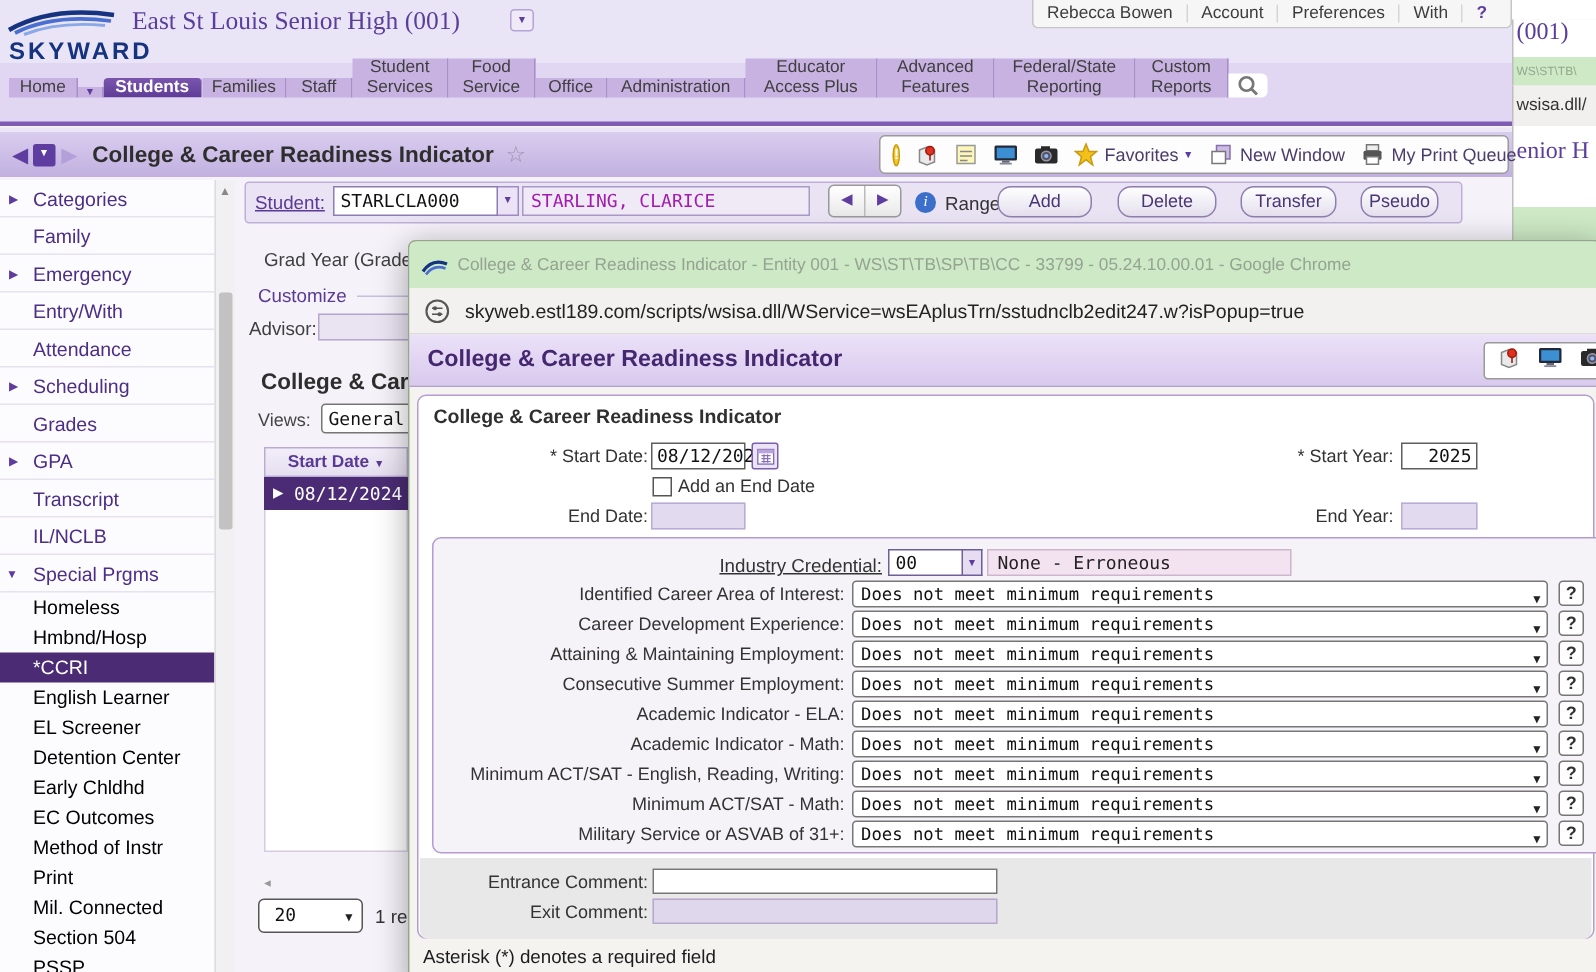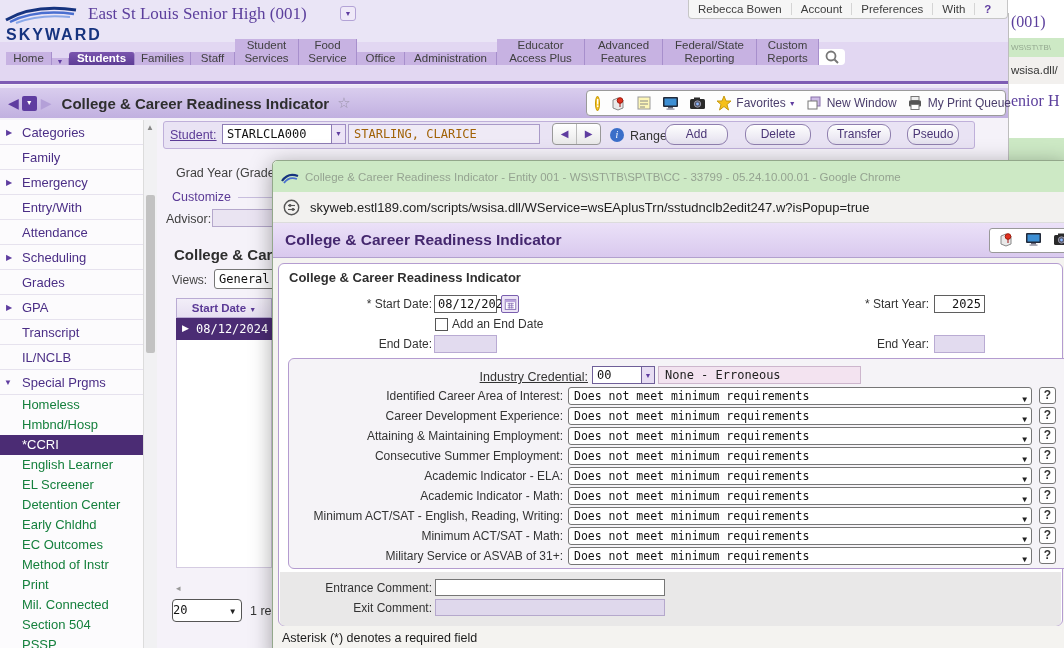--- a/index.html
+++ b/index.html
@@ -37,34 +37,34 @@
 .crumb-star{margin-left:8px;font-size:15px;color:#9a93a8}
 .icon-toolbar{position:absolute;left:586px;top:90px;width:420px;height:26px;background:#fdfdfd;border:1px solid#9a9a9a;border-radius:4px;display:flex;align-items:center;padding:0 8px;font-size:12px;color:#4a3d6b}
 .icon-toolbar .ic{margin-right:10px;display:flex;align-items:center}
 .warn-ic{width:15px;height:15px;border-radius:50%;background:radial-gradient(#ffd84d,#eeb111);border:1px solid #c89a00;color:#fff;font-weight:bold;font-size:10px;text-align:center;line-height:13px}
 .fav-chev{font-size:7px;color:#5f3da0;margin:0 10px 0 3px}
 .tb-label{margin-right:10px;white-space:nowrap}
 
 
 .sidebar{position:absolute;left:0;top:120px;width:143px;height:528px;background:#fcfbfd}
 .sb-item{position:relative;height:25px;line-height:25px;border-bottom:1px solid #e6e2ee;color:#4b2e86;font-size:13px;padding-left:22px;white-space:nowrap}
-.sb-sub{position:relative;height:20px;line-height:20px;color:#15803d;font-size:13px;padding-left:22px;white-space:nowrap}
+.sb-sub{position:relative;height:20px;line-height:20px;color:#000000;font-size:13px;padding-left:22px;white-space:nowrap}
 .sb-sub.selected{background:#4b2c74;color:#fff}
 .sb-arrow{position:absolute;left:6px;top:0;font-size:8px;color:#5f3da0}
 .sb-scroll{position:absolute;left:143px;top:120px;width:14px;height:528px;background:#f1f1f3;border-left:1px solid #dcdcdc}
 .sb-up{position:absolute;left:2px;top:3px;font-size:8px;color:#888}
 .sb-thumb{position:absolute;left:2px;top:75px;width:9px;height:158px;background:#c2c2c2;border-radius:2px}
 
 
 .content-bg{position:absolute;left:157px;top:120px;width:851px;height:528px;background:#f5f2f9}
 .student-bar{position:absolute;left:163px;top:121px;width:812px;height:28px;background:#e9e3f4;border:1px solid #bfb0da;border-radius:3px}
 .stu-label{position:absolute;left:170px;top:128px;font-size:12.5px;color:#5b3a96;text-decoration:underline}
 .stu-key{position:absolute;left:222px;top:124px;width:110px;height:20px;background:#fff;border:1px solid #8d7cb4;font-family:"DejaVu Sans Mono",monospace;font-size:12px;line-height:18px;padding-left:4px;color:#111}
 .stu-key-drop{position:absolute;left:332px;top:124px;width:14px;height:20px;background:#ece4f6;border:1px solid #9f8cc4;border-left:none;font-size:7px;color:#5f3da0;text-align:center;line-height:18px}
-.stu-name{position:absolute;left:348px;top:124px;width:192px;height:20px;background:#efeaf6;border:1px solid #a99ac8;font-family:"DejaVu Sans Mono",monospace;font-size:12px;line-height:18px;padding-left:5px;color:#a16207}
+.stu-name{position:absolute;left:348px;top:124px;width:192px;height:20px;background:#efeaf6;border:1px solid #a99ac8;font-family:"DejaVu Sans Mono",monospace;font-size:12px;line-height:18px;padding-left:5px;color:#a21caf}
 .pn-box{position:absolute;left:552px;top:123px;width:49px;height:22px;background:linear-gradient(#fff,#e9e9e9);border:1px solid #999;border-radius:4px;display:flex}
 .pn-box>div{flex:1;text-align:center;font-size:10px;color:#5f3da0;line-height:20px}
 .pn-box>div:first-child{border-right:1px solid #bbb}
 .info-ic{position:absolute;left:610px;top:128px;width:14px;height:14px;border-radius:50%;background:#3b6fc9;color:#fff;font-size:10px;font-style:italic;font-family:"Liberation Serif",serif;text-align:center;line-height:14px}
 .ranges{position:absolute;left:630px;top:129px;font-size:12.5px;color:#333}
 .sbtn{position:absolute;top:124px;height:21px;background:linear-gradient(#fefefe,#e4e0ee);border:1px solid #8f7fae;border-radius:9px;font-size:12px;color:#4a3575;text-align:center;line-height:19px}
 .b-add{left:665px;width:63px}.b-del{left:745px;width:66px}.b-tra{left:827px;width:64px}.b-pse{left:907px;width:52px}
 
 .grad-label{position:absolute;left:176px;top:166px;font-size:12.5px;color:#3f3f3f}
 .customize{position:absolute;left:172px;top:190px;font-size:12.5px;color:#5b3a96}
@@ -74,21 +74,21 @@
 .section-title{position:absolute;left:174px;top:246px;font-size:15px;font-weight:bold;color:#2e2e2e;white-space:nowrap}
 .views-label{position:absolute;left:172px;top:273px;font-size:12px;color:#444}
 .views-box{position:absolute;left:214px;top:269px;width:60px;height:20px;background:#fff;border:1px solid #767676;border-radius:3px 0 0 3px;font-family:"DejaVu Sans Mono",monospace;font-size:12px;line-height:18px;padding-left:4px;color:#111}
 .grid-head{position:absolute;left:176px;top:298px;width:96px;height:20px;background:linear-gradient(#f2eef8,#e6dff1);border:1px solid #b9abd3;font-size:11.5px;font-weight:bold;color:#5b3a96;text-align:center;line-height:18px}
 .grid-head .chev{font-size:7px}
 .grid-row-sel{position:absolute;left:176px;top:318px;width:96px;height:22px;background:#4b2c74;color:#fff}
 .grid-row-sel .tri{position:absolute;left:6px;top:5px;font-size:9px;color:#fff}
 .grid-row-sel .val{position:absolute;left:20px;top:4px;font-family:"DejaVu Sans Mono",monospace;font-size:12px}
 .grid-body{position:absolute;left:176px;top:340px;width:96px;height:228px;background:#fff;border:1px solid #d5cce2;border-top:none}
 .pager-arrow{position:absolute;left:176px;top:583px;font-size:9px;color:#999}
-.pager-sel{position:absolute;left:172px;top:599px;width:70px;height:23px;background:#fff;border:1px solid #555;border-radius:4px;font-family:"DejaVu Sans Mono",monospace;font-size:12px;line-height:21px;padding-left:0;color:#111}
+.pager-sel{position:absolute;left:172px;top:599px;width:70px;height:23px;background:#fff;border:1px solid #555;border-radius:4px;font-family:"DejaVu Sans Mono",monospace;font-size:12px;line-height:21px;padding-left:10px;color:#111}
 .pager-sel::after{content:"▼";position:absolute;right:6px;top:1px;font-size:8px;color:#222}
 .records{position:absolute;left:250px;top:604px;font-size:12.5px;color:#333;white-space:nowrap}
 
 
 .strip{position:absolute;left:1008px;top:0;width:56px;height:648px;background:#f0eeec}
 .strip>div{position:absolute;left:0;width:56px;border-left:1px solid #bdbdbd}
 .st-w1{top:0;height:13px;background:#fff;border-left:none!important}
 .st-001{top:13px;height:25px;background:#fff;font-family:"Liberation Serif",serif;font-size:16px;color:#5b3e9c;padding-left:2px}
 .st-g1{top:38px;height:19px;background:#cde9c5;font-size:8px;color:#93a78f;line-height:19px;padding-left:2px;overflow:hidden}
 .st-u1{top:57px;height:27px;background:#f2f0ee;font-size:11.5px;color:#333;line-height:27px;padding-left:2px;overflow:hidden}

